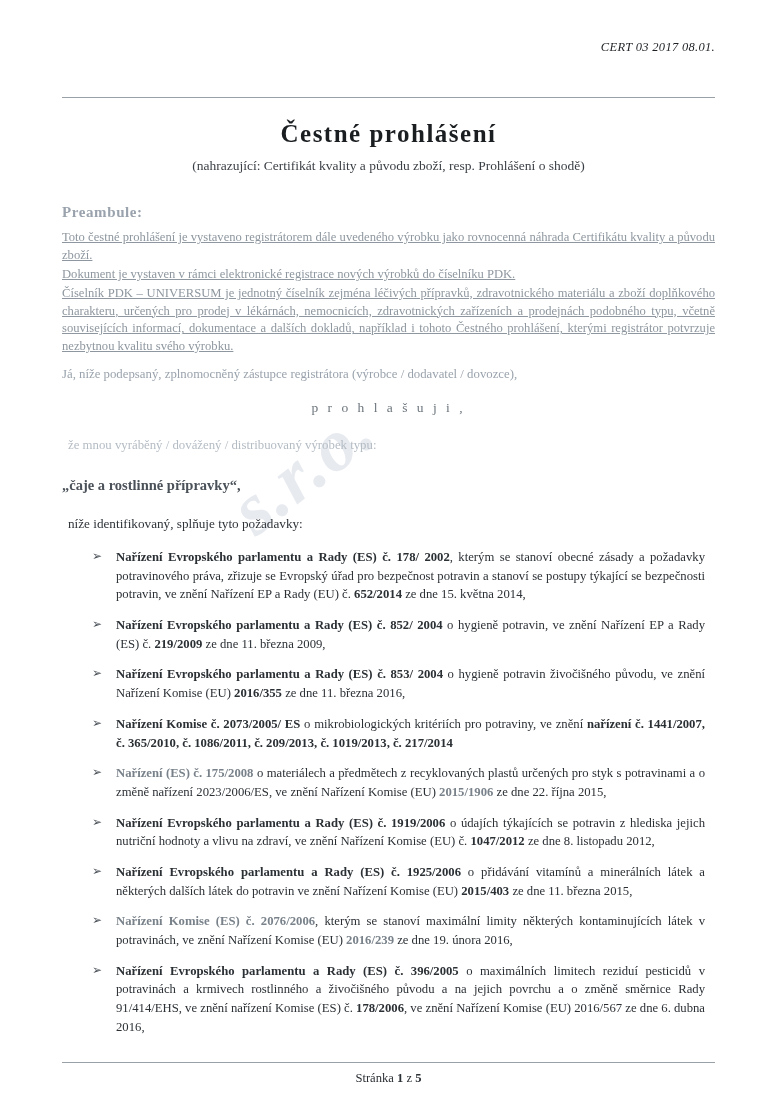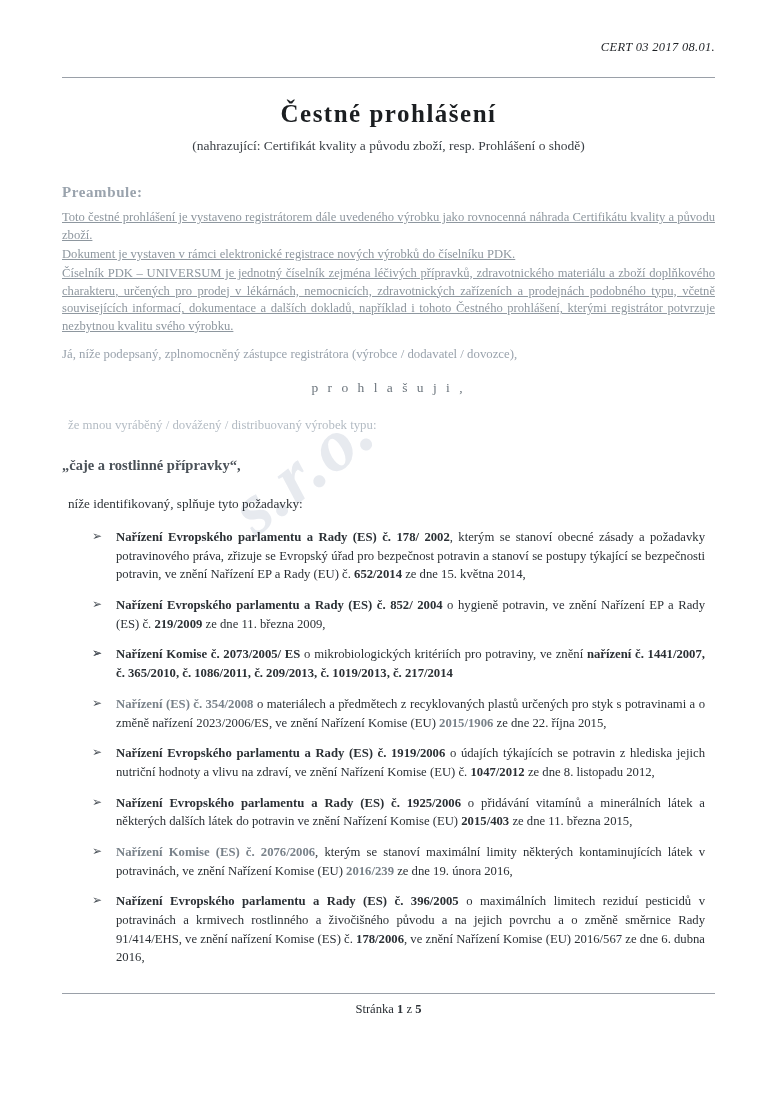--- a/index.html
+++ b/index.html
@@ -45,21 +45,21 @@
     z-index: 0;
   }
   .content { position: relative; z-index: 2; }
 
   .doc-code {
     text-align: right;
     font-style: italic;
     font-size: 12.5px;
     color: #1d2024;
     letter-spacing: .3px;
-    margin-bottom: 22px;
+    margin-bottom: 42px;
   }
   .doc-code-rule {
     border: 0;
     border-top: 1px solid #9aa0a8;
     margin: 4px 0 22px 0;
   }
 
   h1.title {
     text-align: center;
     font-size: 25px;
@@ -183,23 +183,23 @@
 
     <div class="declarant">Já, níže podepsaný, zplnomocněný zástupce registrátora (výrobce / dodavatel / dovozce),</div>
     <div class="prohlasuji">p r o h l a š u j i ,</div>
     <div class="product-line">že mnou vyráběný / dovážený  / distribuovaný výrobek typu:</div>
     <div class="product-name">„čaje a rostlinné přípravky“,</div>
     <div class="identified">níže identifikovaný, splňuje tyto požadavky:</div>
 
     <ul class="reglist" id="reglist">
         <li><span class="marker">➢</span><span><b>Nařízení Evropského parlamentu a Rady (ES) č. 178/ 2002</b>, kterým se stanoví obecné zásady a požadavky potravinového práva, zřizuje se Evropský úřad pro bezpečnost potravin a stanoví se postupy týkající se bezpečnosti potravin, ve znění Nařízení EP a Rady (EU) č. <b>652/2014</b> ze dne 15. května 2014,</span></li>
         <li><span class="marker">➢</span><span><b>Nařízení Evropského parlamentu a Rady (ES) č. 852/ 2004</b> o hygieně potravin, ve znění Nařízení EP a Rady (ES) č. <b>219/2009</b> ze dne 11. března 2009,</span></li>
-        <li><span class="marker">➢</span></li>
+        <li><span class="marker">➢</span><span><b>Nařízení Evropského parlamentu a Rady (ES) č. 853/ 2004</b> o hygieně potravin živočišného původu, ve znění Nařízení Komise (EU) <b>2016/355</b> ze dne 11. března 2016,</span></li>
         <li><span class="marker">➢</span><span><b>Nařízení Komise č. 2073/2005/ ES</b> o mikrobiologických kritériích pro potraviny, ve znění <b>nařízení č. 1441/2007, č. 365/2010, č. 1086/2011, č. 209/2013, č. 1019/2013, č. 217/2014</b></span></li>
-        <li class="faded"><span class="marker">➢</span><span><b>Nařízení (ES) č. 354/2008</b> o materiálech a předmětech z recyklovaných plastů určených pro styk s potravinami a o změně nařízení 2023/2006/ES, ve znění Nařízení Komise (EU) <b>2015/1906</b> ze dne 22. října 2015,</span></li>
+        <li class="faded"><span class="marker">➢</span><span><b>Nařízení (ES) č. 175/2008</b> o materiálech a předmětech z recyklovaných plastů určených pro styk s potravinami a o změně nařízení 2023/2006/ES, ve znění Nařízení Komise (EU) <b>2015/1906</b> ze dne 22. října 2015,</span></li>
         <li><span class="marker">➢</span><span><b>Nařízení Evropského parlamentu a Rady (ES) č. 1919/2006</b> o údajích týkajících se potravin z hlediska jejich nutriční hodnoty a vlivu na zdraví, ve znění Nařízení Komise (EU) č. <b>1047/2012</b> ze dne 8. listopadu 2012,</span></li>
         <li><span class="marker">➢</span><span><b>Nařízení Evropského parlamentu a Rady (ES) č. 1925/2006</b>  o přidávání vitamínů a minerálních látek a některých dalších látek do potravin ve znění Nařízení Komise (EU) <b>2015/403</b> ze dne 11. března 2015,</span></li>
         <li class="faded"><span class="marker">➢</span><span><b>Nařízení Komise (ES) č. 2076/2006</b>, kterým se stanoví maximální limity některých kontaminujících látek v potravinách, ve znění Nařízení Komise (EU) <b>2016/239</b> ze dne 19. února 2016,</span></li>
         <li><span class="marker">➢</span><span><b>Nařízení Evropského parlamentu a Rady (ES) č. 396/2005</b> o maximálních limitech reziduí pesticidů v potravinách a krmivech rostlinného a živočišného původu a na jejich povrchu a o změně směrnice Rady 91/414/EHS, ve znění nařízení Komise (ES) č. <b>178/2006</b>, ve znění Nařízení Komise (EU) 2016/567 ze dne 6. dubna 2016,</span></li>
       </ul>
 
     <hr class="footer-rule">
     <div class="footer">
       <span>Stránka</span>
       <b>1</b>

